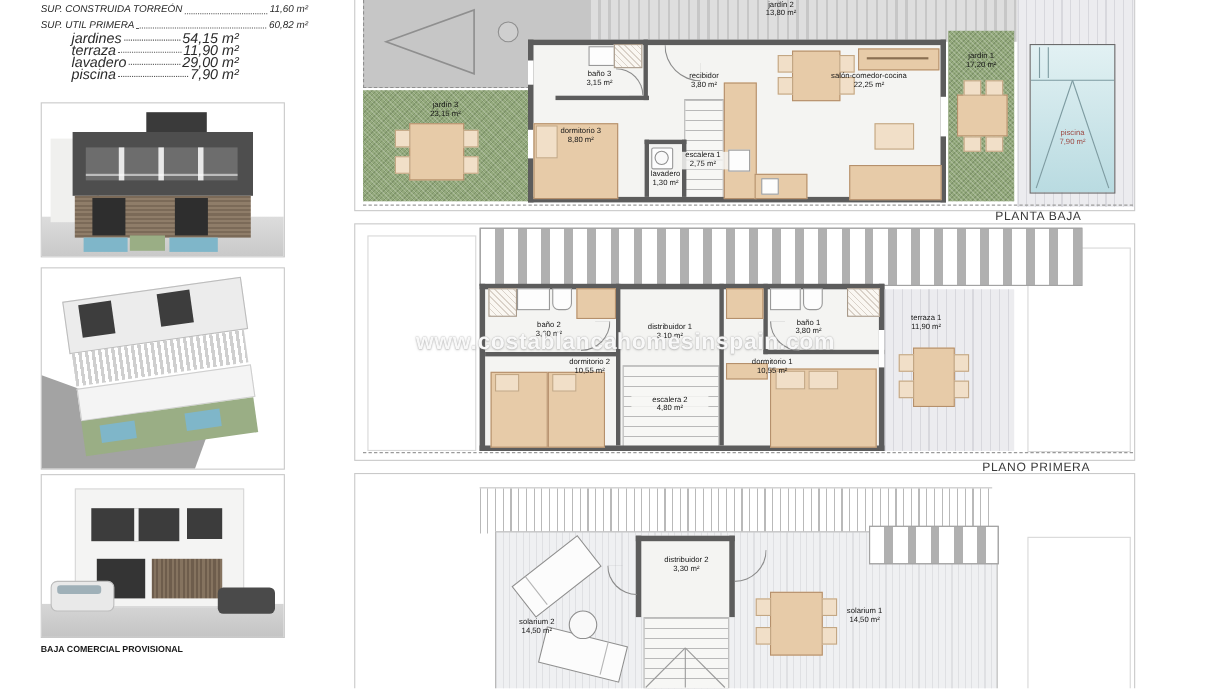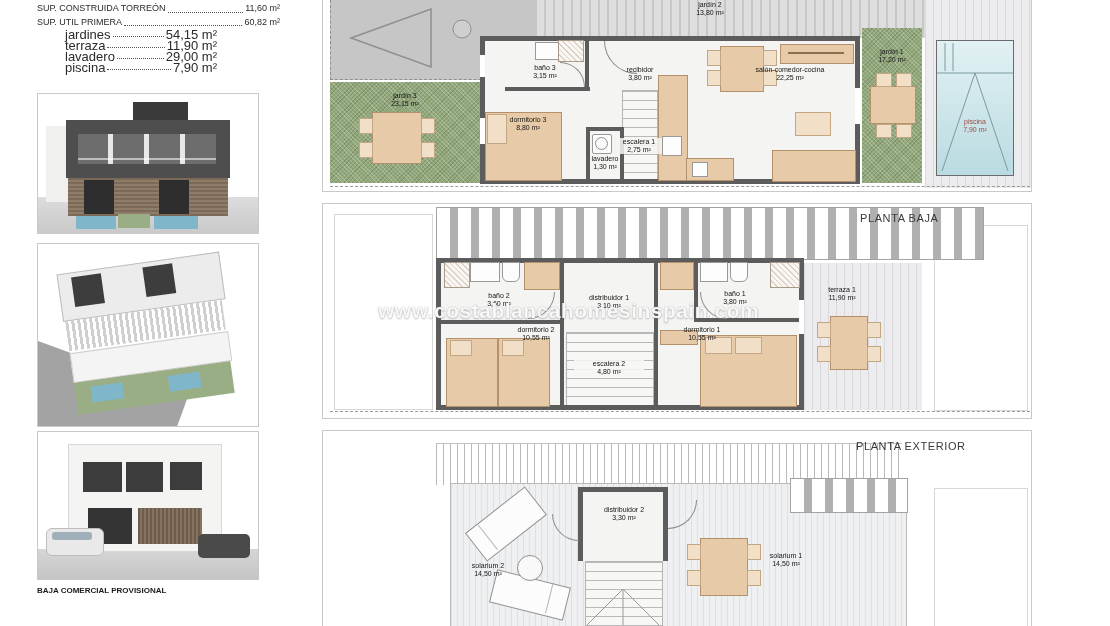--- a/index.html
+++ b/index.html
@@ -39,24 +39,24 @@
   .round{position:absolute;z-index:5;border-radius:50%;border:1px solid #8f8f8f;background:#f9f9f9;}
   
   .arc{position:absolute;z-index:6;}
   .arc-bl{border-left:1px solid #8a8a8a;border-bottom:1px solid #8a8a8a;border-bottom-left-radius:100%;}
   .arc-br{border-right:1px solid #8a8a8a;border-bottom:1px solid #8a8a8a;border-bottom-right-radius:100%;}
   .arc-tr{border-right:1px solid #8a8a8a;border-top:1px solid #8a8a8a;border-top-right-radius:100%;}
   
   .rl{position:absolute;text-align:center;font-size:7px;line-height:8px;color:#141414;z-index:7;}
   .rl span{display:block;}
   .rl.red{color:#9c4a44;}
-  .sheet-label{position:absolute;font-size:11px;letter-spacing:.6px;color:#3a3a3a;text-align:left;z-index:7;margin-top:21px;}
+  .sheet-label{position:absolute;font-size:11px;letter-spacing:.6px;color:#3a3a3a;text-align:center;z-index:7;}
   .dash{position:absolute;border-top:1px dashed #9a9a9a;z-index:6;}
   
-  #summary{position:absolute;left:37px;top:2px;width:243px;z-index:7;}
+  #summary{position:absolute;left:37px;top:2px;width:243px;z-index:7;font-style:italic;}
   .srow{display:flex;align-items:flex-end;font-size:9px;line-height:13.5px;color:#2a2a2a;}
   .srow .lead{flex:1;border-bottom:1px dotted #555;margin:0 2px 3px 2px;height:1px;}
   .srow .val{white-space:nowrap;}
   #subrows{margin-left:28px;width:152px;}
   #subrows .srow{font-size:13px;line-height:11px;}
   
   #footer{position:absolute;left:37px;top:586px;width:248px;z-index:7;}
   #footer .t{font-size:8px;font-weight:bold;color:#1a1a1a;line-height:10px;}
   #footer .d{font-size:7.5px;color:#2a2a2a;line-height:9px;margin-top:1px;}
   
@@ -345,21 +345,21 @@
     <span>escalera 2</span>
     <span>4,80 m²</span>
   </div>
   <div class="rl" style="left:810px;top:286px;width:64px;">
     <span>terraza 1</span>
     <span>11,90 m²</span>
   </div>
   <div class="plot" style="left:934px;top:225px;width:92px;height:184px;"></div>
   <div class="dash" style="left:330px;top:411px;width:700px;"></div>
   <div id="watermark">www.costablancahomesinspain.com</div>
-  <div class="sheet-label" style="left:856px;top:419px;width:172px;">PLANTA EXTERIOR</div>
+  <div class="sheet-label" style="left:856px;top:419px;width:172px;">PLANO PRIMERA</div>
 
   <div class="hatchB" style="left:436px;top:443px;width:466px;height:41px;"></div>
   <div class="slab" style="left:450px;top:483px;width:455px;height:143px;"></div>
   <div class="pergola" style="left:790px;top:478px;width:116px;height:33px;"></div>
 
   <div class="floor" style="left:578px;top:487px;width:90px;height:74px;z-index:3;"></div>
   <div class="w" style="left:578px;top:487px;width:90px;height:5px;"></div>
   <div class="w" style="left:578px;top:487px;width:5px;height:74px;"></div>
   <div class="w" style="left:663px;top:487px;width:5px;height:74px;"></div>
   <div class="arc arc-bl" style="left:552px;top:514px;width:26px;height:26px;"></div>

